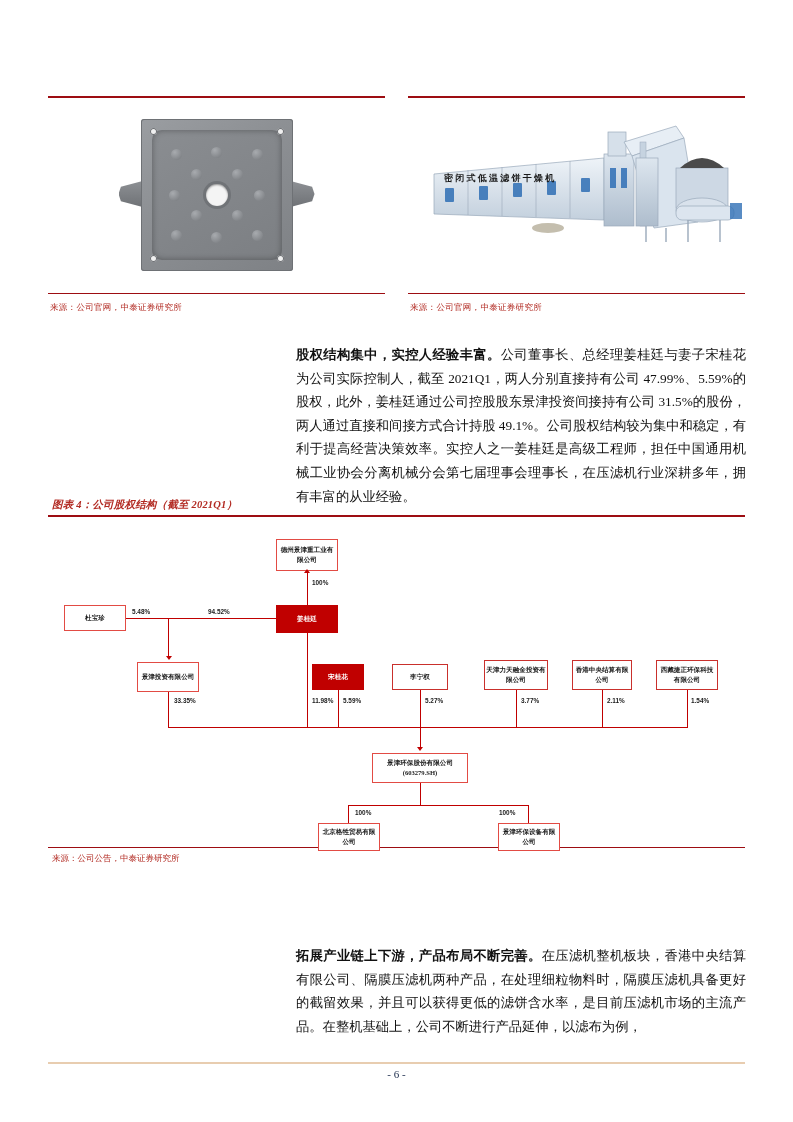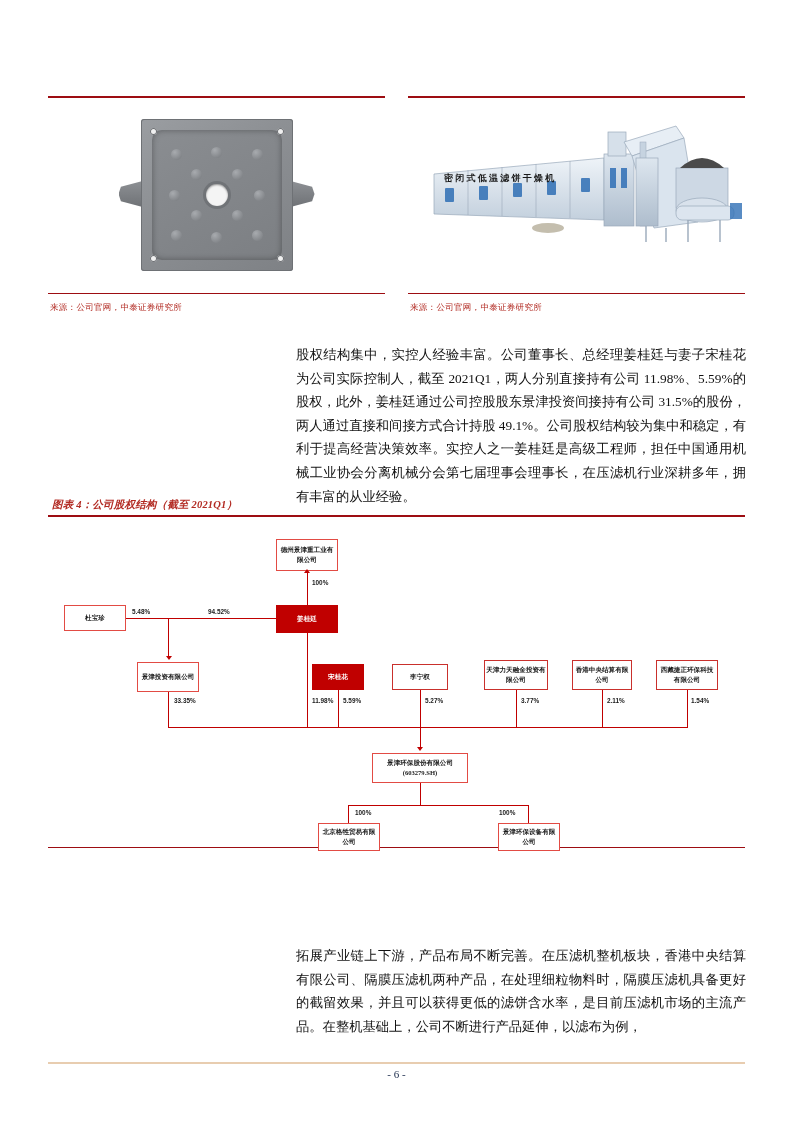--- a/index.html
+++ b/index.html
@@ -62,21 +62,21 @@
 
   
   .para{
     position:absolute;
     font-size:13.3px;
     line-height:23.6px;
     text-align:justify;
     color:#111;
     font-family:"Liberation Serif","DejaVu Serif",serif;
   }
-  .para b{font-weight:normal;}
+  .para b{font-weight:bold;}
   .p1{left:296px;top:343px;width:450px;}
 
   
   .exhibit{position:absolute;left:48px;top:497px;width:697px;}
   .ex-title{
     font-size:10.5px;font-weight:bold;font-style:italic;color:#b22a22;
     padding:1px 0 3px 4px;letter-spacing:.2px;
   }
   .ex-rule{height:1.6px;background:#9d0d12;}
   .ex-canvas{position:relative;height:330px;width:697px;}
@@ -238,21 +238,21 @@
 
           <ellipse cx="140" cy="126" rx="16" ry="5" fill="#b5ae9a" opacity="0.8"></ellipse>
         </svg>
       </div>
       <div class="fig-botline"></div>
       <div class="fig-src">来源：公司官网，中泰证券研究所</div>
     </div>
   </div>
 
   <div class="para p1">
-    <b>股权结构集中，实控人经验丰富。</b><span>公司董事长、总经理姜桂廷与妻子宋桂花为公司实际控制人，截至 2021Q1，两人分别直接持有公司 11.98%、5.59%的股权，此外，姜桂廷通过公司控股股东景津投资间接持有公司 31.5%的股份，两人通过直接和间接方式合计持股 49.1%。公司股权结构较为集中和稳定，有利于提高经营决策效率。实控人之一姜桂廷是高级工程师，担任中国通用机械工业协会分离机械分会第七届理事会理事长，在压滤机行业深耕多年，拥有丰富的从业经验。</span>
+    <b>股权结构集中，实控人经验丰富。</b><span>公司董事长、总经理姜桂廷与妻子宋桂花为公司实际控制人，截至 2021Q1，两人分别直接持有公司 47.99%、5.59%的股权，此外，姜桂廷通过公司控股股东景津投资间接持有公司 31.5%的股份，两人通过直接和间接方式合计持股 49.1%。公司股权结构较为集中和稳定，有利于提高经营决策效率。实控人之一姜桂廷是高级工程师，担任中国通用机械工业协会分离机械分会第七届理事会理事长，在压滤机行业深耕多年，拥有丰富的从业经验。</span>
   </div>
 
   <div class="exhibit">
     <div class="ex-title">图表 4：公司股权结构（截至 2021Q1）</div>
     <div class="ex-rule"></div>
 
     <div class="ex-canvas">
 
       <div class="node" style="left:228px;top:22px;width:62px;height:32px;">德州景津重工业有限公司</div>
       <div class="ln lnv" style="left:258.5px;top:54px;height:34px;"></div>
@@ -309,20 +309,21 @@
       <div class="ln lnv" style="left:480px;top:288px;height:18px;"></div>
 
       <div class="pct" style="left:307px;top:292px;">100%</div>
       <div class="pct" style="left:451px;top:292px;">100%</div>
 
       <div class="node" style="left:270px;top:306px;width:62px;height:28px;">北京格牲贸易有限公司</div>
       <div class="node" style="left:450px;top:306px;width:62px;height:28px;">景津环保设备有限公司</div>
     </div>
 
     <div class="ex-botrule"></div>
+    <div class="ex-src">来源：公司公告，中泰证券研究所</div>
   </div>
 
 
   <div class="para p2">
     <b>拓展产业链上下游，产品布局不断完善。</b><span>在压滤机整机板块，香港中央结算有限公司、隔膜压滤机两种产品，在处理细粒物料时，隔膜压滤机具备更好的截留效果，并且可以获得更低的滤饼含水率，是目前压滤机市场的主流产品。在整机基础上，公司不断进行产品延伸，以滤布为例，</span>
   </div>
 
   <div class="footer-rule"></div>
   <div class="pageno">- 6 -</div>
 

